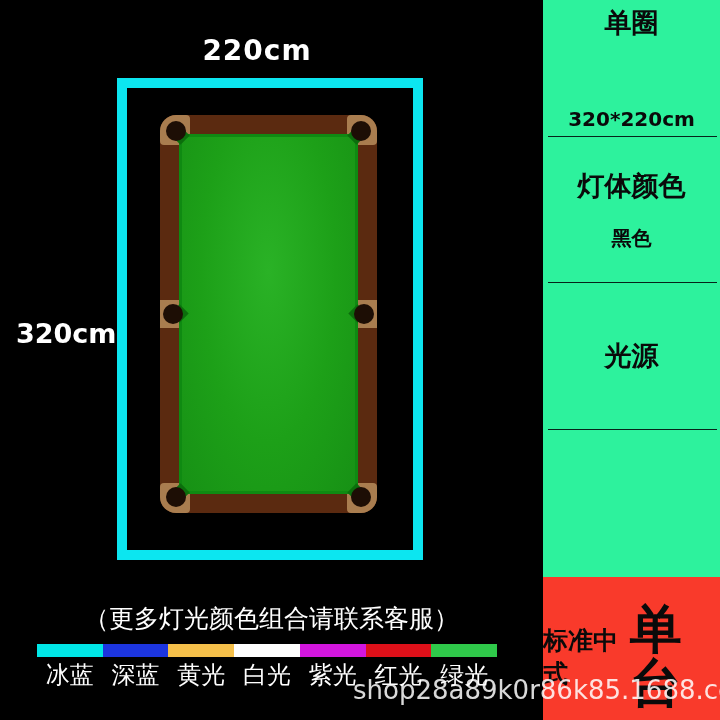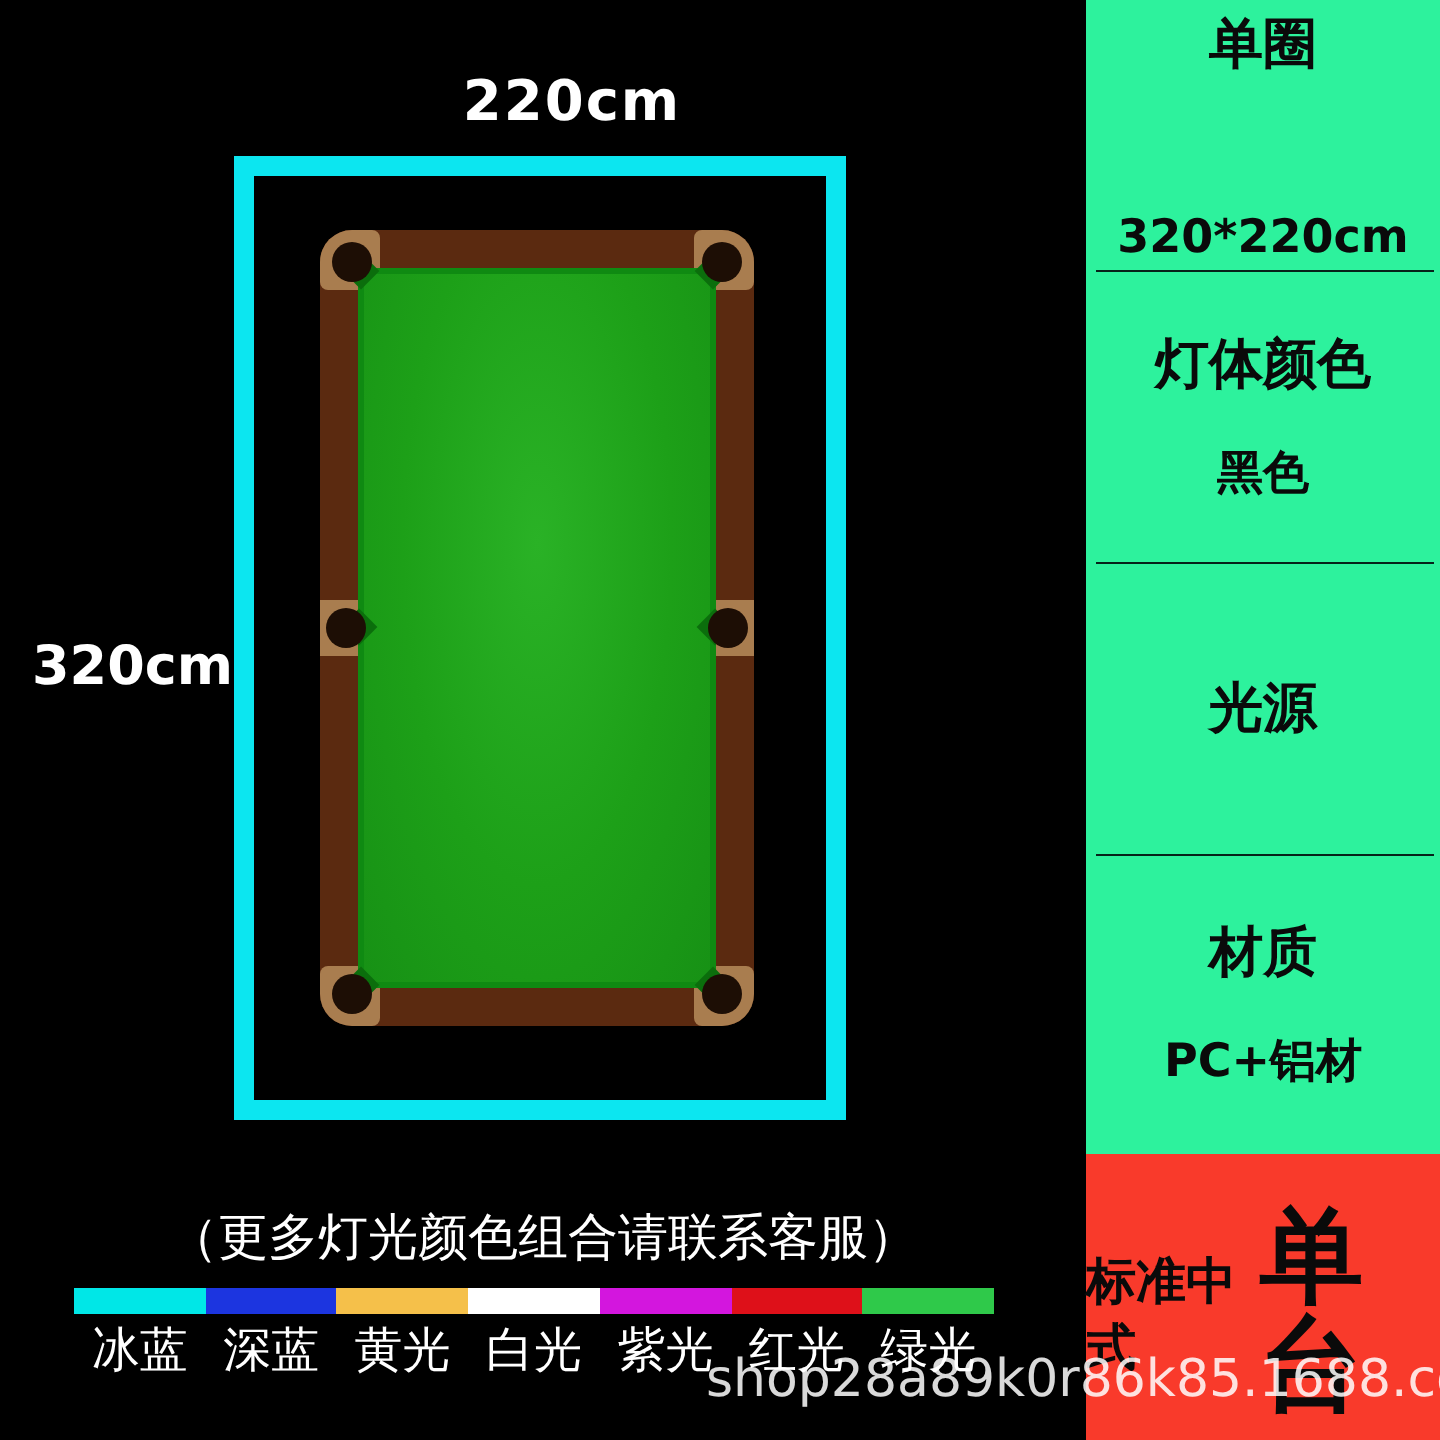--- a/index.html
+++ b/index.html
@@ -2,21 +2,21 @@
 <html><head>
 <meta charset="utf-8">
 <style>
   html,body{margin:0;padding:0;background:#000;}
   .canvas{
     position:relative;width:720px;height:720px;background:#000;overflow:hidden;
     font-family:"DejaVu Sans","Liberation Sans",sans-serif;
   }
   
   .dim-top{
-    position:absolute;top:34px;left:133px;width:306px;text-align:center;
+    position:absolute;top:34px;left:104px;width:306px;text-align:center;
     color:#fff;font-size:28px;font-weight:700;letter-spacing:1px;
   }
   .dim-left{
     position:absolute;top:318px;left:16px;width:88px;text-align:center;
     color:#fff;font-size:27px;font-weight:700;
   }
   .light-frame{
     position:absolute;left:117px;top:78px;width:306px;height:482px;
     border:10px solid #0ce6f0;box-sizing:border-box;background:#000;
   }
@@ -54,21 +54,21 @@
     grid-template-columns:repeat(7,1fr);color:#fff;font-size:24px;font-weight:500;
     text-align:center;line-height:28px;
   }
   
   .sidebar{
     position:absolute;left:543px;top:0;width:177px;height:577px;background:#2df29d;
     display:flex;flex-direction:column;color:#0a0a0a;
   }
   .spec{display:flex;flex-direction:column;align-items:center;justify-content:center;}
   .spec .title{font-size:27px;font-weight:700;}
-  .spec .value{font-size:23px;font-weight:600;margin-top:21px;}
+  .spec .value{font-size:20px;font-weight:600;margin-top:21px;}
   .sec1{height:136px;gap:45px;} .sec2{height:145px;} .sec3{height:146px;} .sec4{height:150px;}
   .divider{height:1px;background:#06231a;margin:0 3px 0 5px;}
   
   .promo{
     position:absolute;left:543px;top:577px;width:177px;height:143px;background:#f93a2b;
     display:flex;align-items:center;color:#0a0a0a;
   }
   .promo .line1{font-size:25px;font-weight:700;margin-top:17px;}
   .promo .line2{font-size:52px;font-weight:700;line-height:54px;margin-top:14px;}
   
@@ -139,24 +139,20 @@
     <div class="divider"></div>
     <div class="spec sec2">
       <div class="title">灯体颜色</div>
       <div class="value">黑色</div>
     </div>
     <div class="divider"></div>
     <div class="spec sec3">
       <div class="title">光源</div>
     </div>
     <div class="divider"></div>
-    <div class="spec sec4">
-      <div class="title">材质</div>
-      <div class="value">PC+铝材</div>
-    </div>
   </aside>
 
   <div class="promo">
     <div class="line1">标准中式</div>
     <div class="line2">单台</div>
   </div>
 
   <div class="watermark">shop28a89k0r86k85.1688.com</div>
 
 </div>

